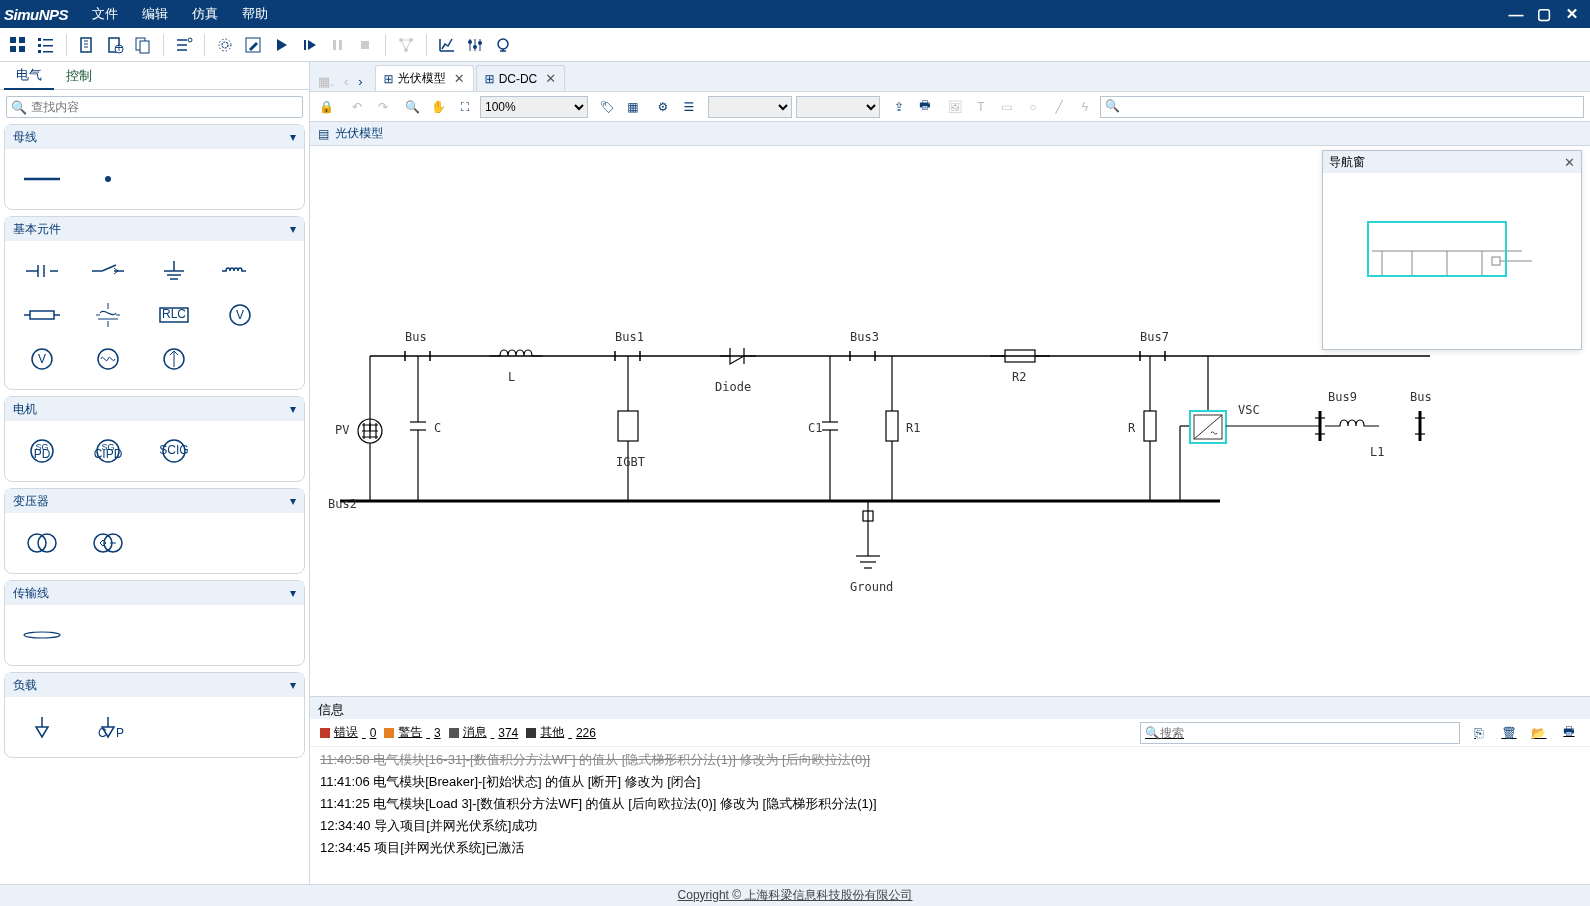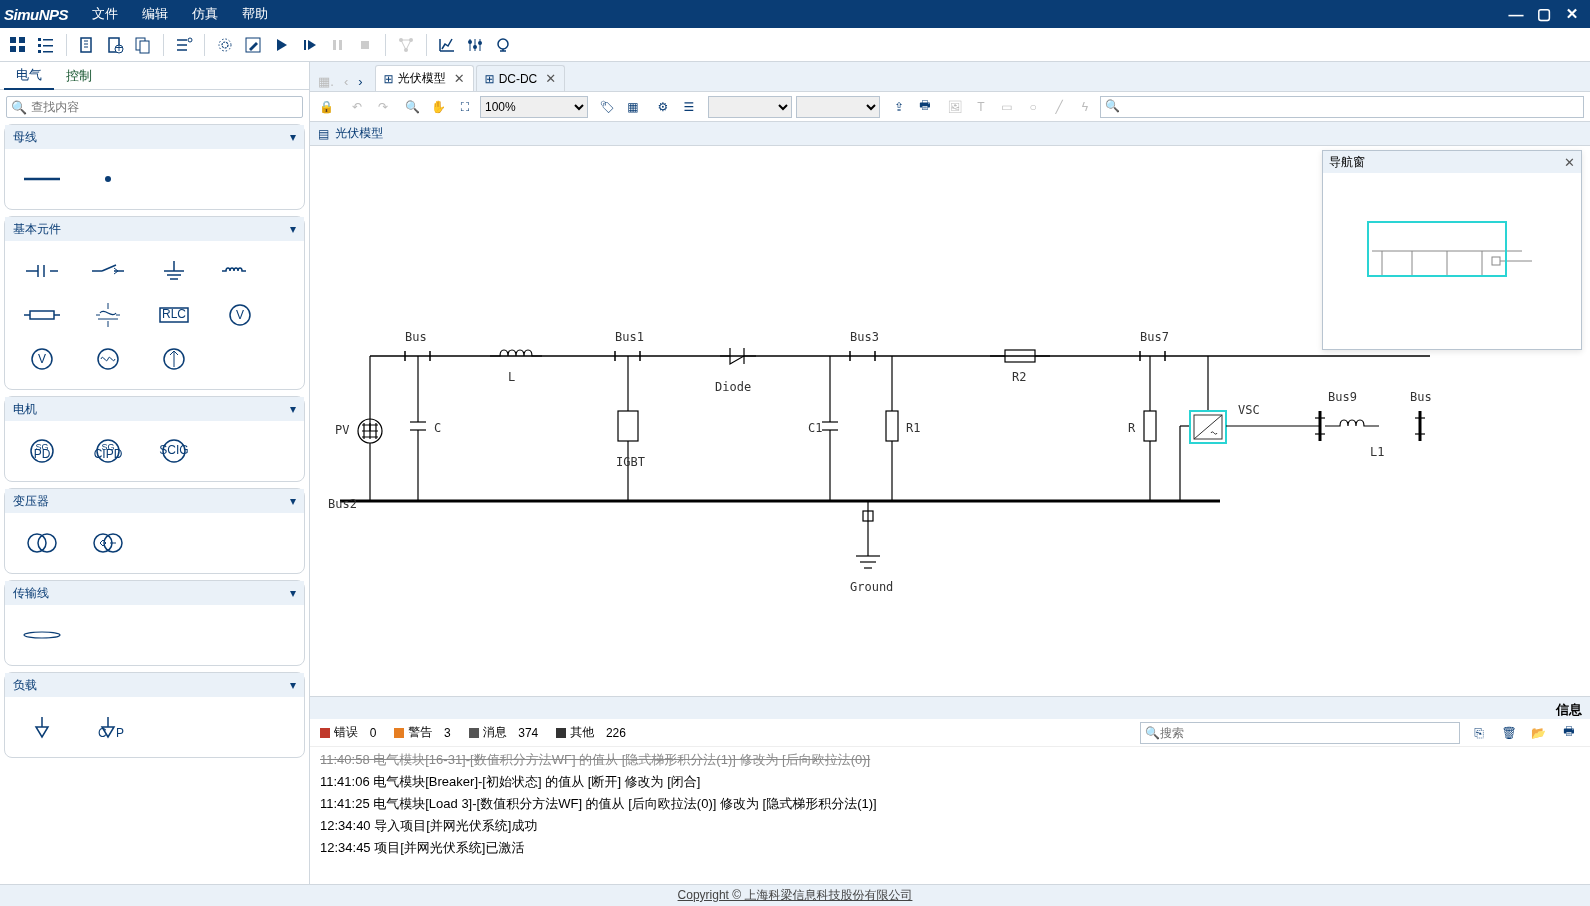--- a/index.html
+++ b/index.html
@@ -44,22 +44,22 @@
 .ctb-input{flex:1;height:22px;border:1px solid #b8c4d0;padding-left:22px;background:#fff;position:relative;}
 .ctb-input::before{content:"🔍";position:absolute;left:4px;top:2px;color:#888;font-size:12px;}
 .crumb{height:24px;border-bottom:1px solid #d0d7de;display:flex;align-items:center;padding-left:8px;background:#eaf1f8;color:#0a3d75;gap:6px;}
 .canvas-area{flex:1;position:relative;background:#fff;overflow:hidden;}
 .nav-win{position:absolute;top:4px;right:8px;width:260px;height:200px;border:1px solid #b8c4d0;background:#fff;box-shadow:0 2px 6px rgba(0,0,0,0.1);}
 .nav-win .nh{height:22px;background:#eaf1f8;display:flex;align-items:center;justify-content:space-between;padding:0 6px;font-size:12px;}
 .nav-win .nh .x{cursor:pointer;color:#555;font-size:13px;}
 .nav-win .nb{flex:1;display:flex;align-items:center;justify-content:center;height:176px;position:relative;}
 .nav-rect{position:absolute;border:2px solid #2ad4d4;width:140px;height:56px;top:48px;left:44px;}
 .info{height:188px;border-top:1px solid #d0d7de;background:#fff;display:flex;flex-direction:column;}
-.info-h{height:22px;background:#eaf1f8;padding:4px 8px;font-weight:bold;font-size:13px;text-align:right;}
-.info-tabs{height:28px;display:flex;gap:18px;padding:0 10px;border-bottom:1px solid #eee;}
+.info-h{height:22px;background:#eaf1f8;padding:4px 8px;font-weight:normal;font-size:13px;}
+.info-tabs{height:28px;display:flex;gap:8px;padding:0 10px;border-bottom:1px solid #eee;text-decoration:underline;}
 .info-tab{display:flex;align-items:center;gap:4px;font-size:13px;}
 .box{width:10px;height:10px;display:inline-block;}
 .info-tools{margin-left:auto;display:flex;gap:8px;align-items:center;}
 .info-search{width:320px;height:22px;border:1px solid #b8c4d0;display:flex;align-items:center;padding:0 4px;}
 .info-search input{border:none;outline:none;flex:1;color:#888;}
 .msgs{flex:1;overflow:hidden;padding:2px 10px;}
 .msgs div{font-size:13px;line-height:22px;white-space:nowrap;overflow:hidden;}
 .footer{height:22px;background:#eaf1f8;border-top:1px solid #d0d7de;display:flex;align-items:center;justify-content:center;font-size:12px;color:#444;text-decoration:underline;}
 
 .circuit{position:absolute;left:0;top:0;width:100%;height:100%;}

